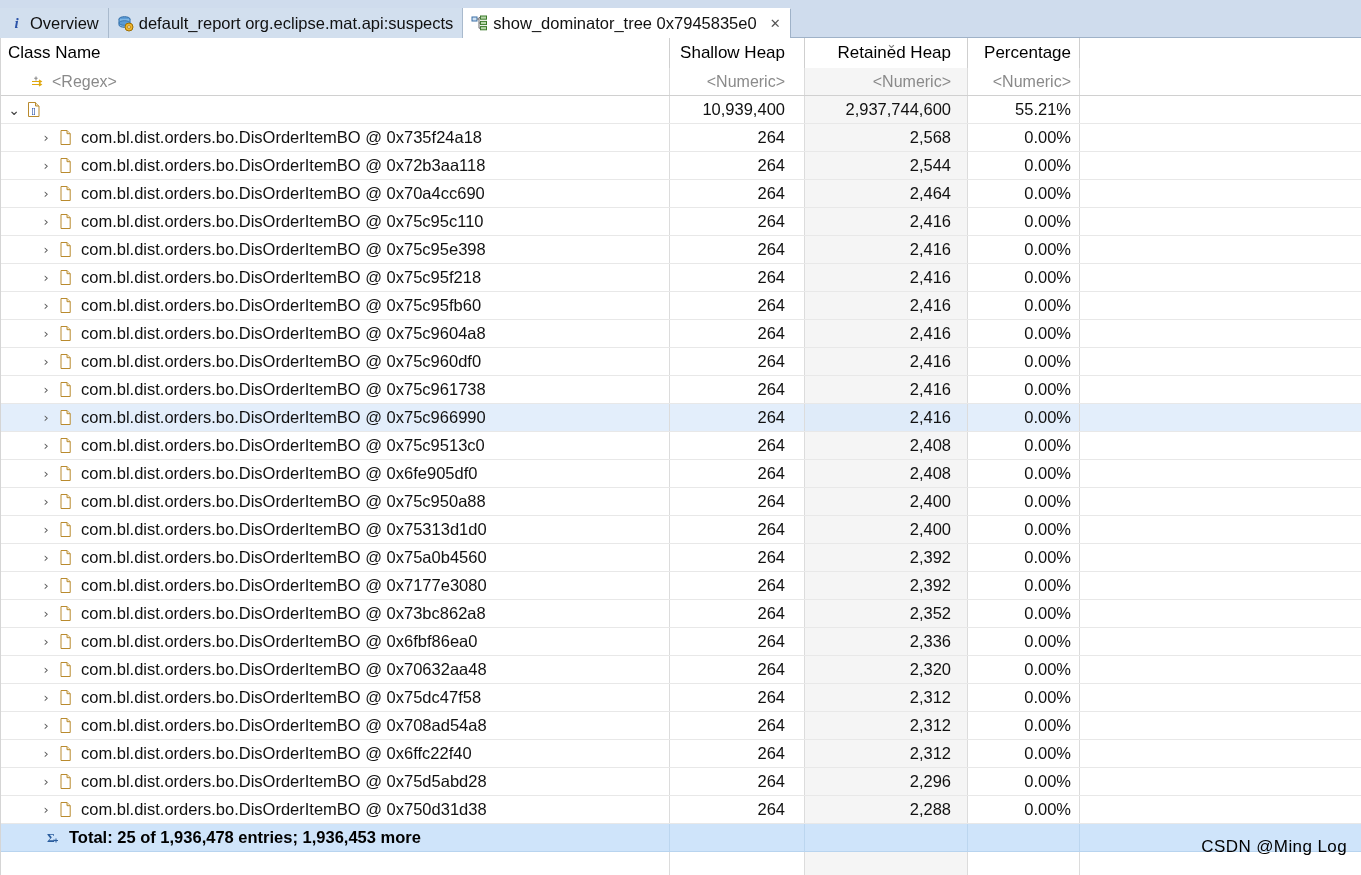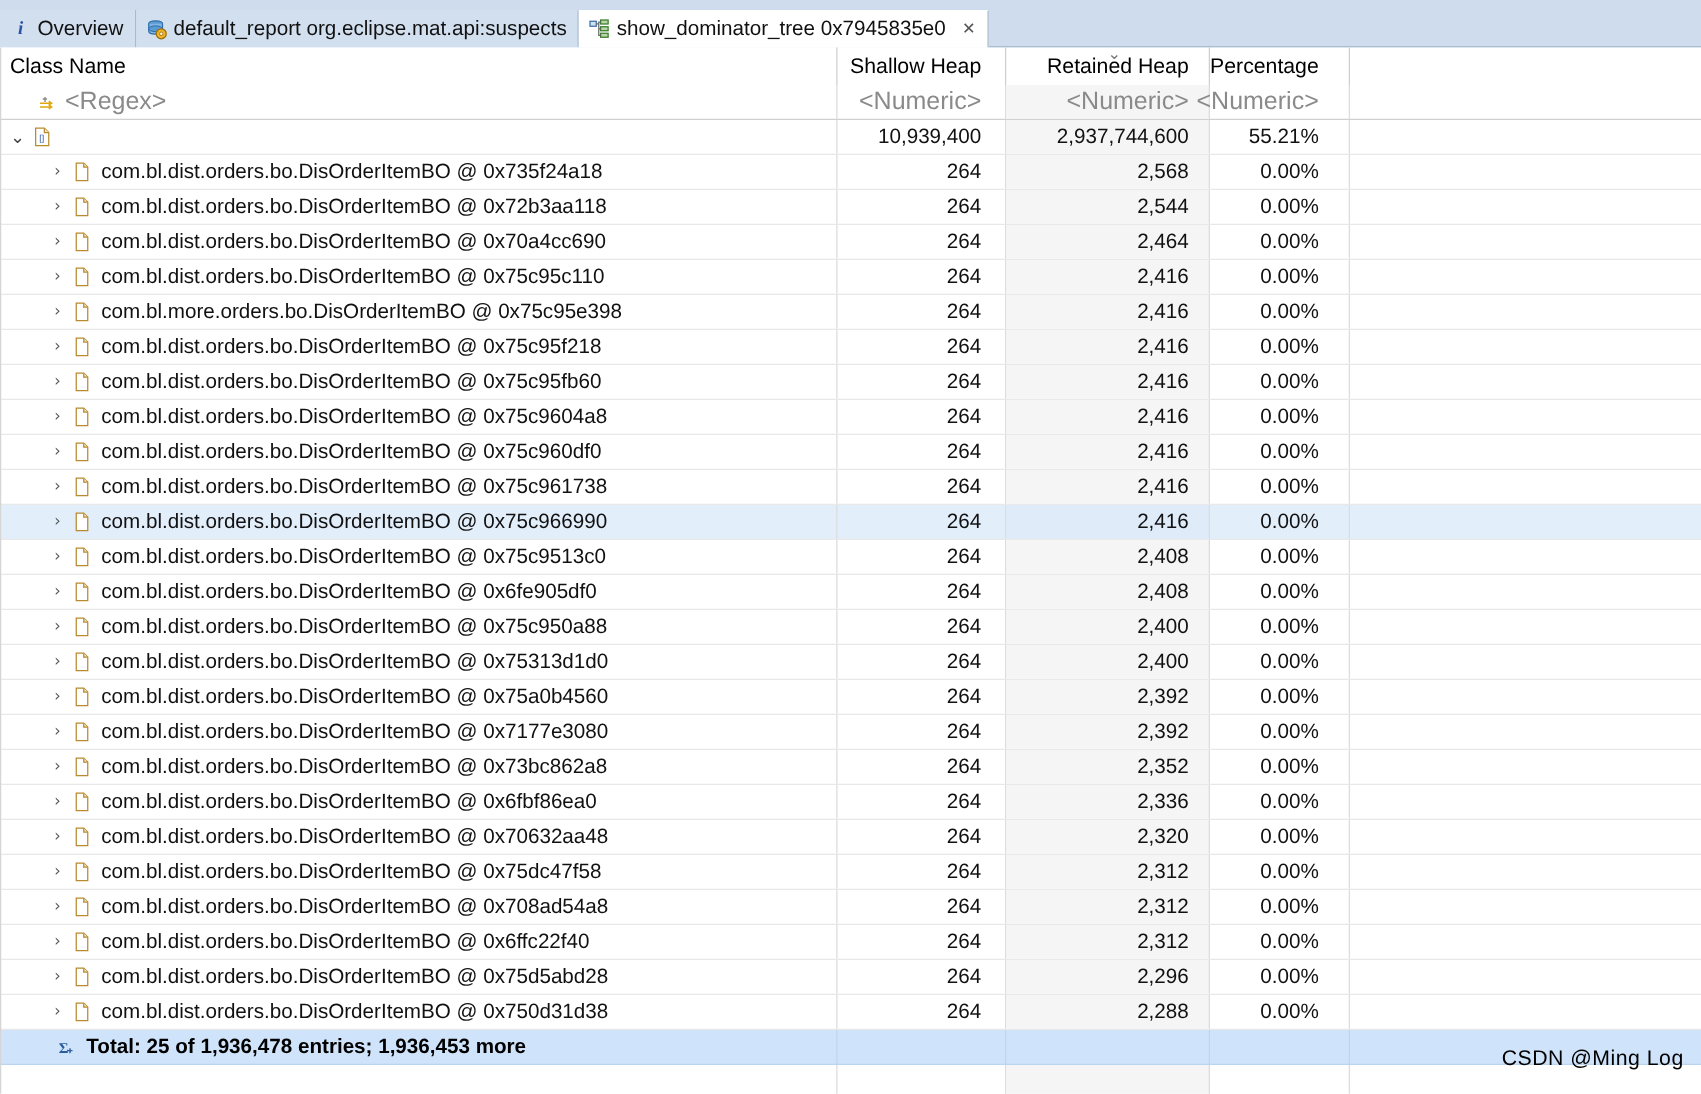--- a/index.html
+++ b/index.html
@@ -83,21 +83,21 @@
     height: 28px;
     align-items: center;
     border-bottom: 1px solid #e8e8e8;
     font-size: 16.5px;
     color: #111;
   }
 
   .c-name   { width: 670px; flex: none; display:flex; align-items:center; height:100%; padding-left: 6px; overflow:hidden; }
   .c-shal   { width: 135px; flex: none; text-align: center; padding-right: 19px; height:100%; display:flex; align-items:center; justify-content:flex-end; }
   .c-ret    { width: 163px; flex: none; text-align: right; padding-right: 16px; height:100%; display:flex; align-items:center; justify-content:flex-end; background: #f5f5f5; }
-  .c-pct    { width: 112px; flex: none; text-align: right; padding-right: 24px; height:100%; display:flex; align-items:center; justify-content:flex-end; }
+  .c-pct    { width: 112px; flex: none; text-align: right; padding-right: 8px; height:100%; display:flex; align-items:center; justify-content:flex-end; }
   .c-rest   { flex: 1; height:100%; }
 
   
   .c-name, .c-shal, .c-ret, .c-pct { border-right: 1px solid #dcdcdc; }
 
   
   .hdr-row {
     display: flex;
     height: 30px;
     font-size: 17px;
@@ -111,21 +111,21 @@
   .hdr-row .c-ret { background: transparent; }
   .sort-caret {
     position: absolute;
     left: 886px; top: -2px;
     font-size: 13px; color: #7a7a7a;
     font-family: "DejaVu Sans", sans-serif;
   }
 
   
   .filt-row {
-    display:flex; height: 28px; font-size: 20px; color: #8a8a8a;
+    display:flex; height: 28px; font-size: 16px; color: #8a8a8a;
     align-items:center; border-bottom: 1px solid #d0d0d0;
   }
   .filt-row .c-name { padding-left: 30px; gap: 6px; }
   .filt-row .c-ret { background: #f5f5f5; }
 
   
   .root-row .c-name { padding-left: 6px; }
 
   
   .child .c-name { padding-left: 30px; }
@@ -326,21 +326,21 @@
           <div class="c-rest"></div>
         </div>
         <div class="row child">
           <div class="c-name">
             <span class="gap8"></span>
             <span class="twisty">›</span>
             <span class="obj-ico"><svg width="16" height="17" viewBox="0 0 16 17">
                 <path d="M3 1.5h6l3.2 3.2v10.8h-9.2z" fill="#ffffff" stroke="#b98a2e" stroke-width="1"></path>
                 <path d="M9 1.5v3.2h3.2" fill="#f3e6c8" stroke="#b98a2e" stroke-width="1"></path>
               </svg></span>
-            <span class="lbl">com.bl.more.orders.bo.DisOrderItemBO @ 0x75c95e398</span>
+            <span class="lbl">com.bl.dist.orders.bo.DisOrderItemBO @ 0x75c95e398</span>
           </div>
           <div class="c-shal">264</div>
           <div class="c-ret">2,416</div>
           <div class="c-pct">0.00%</div>
           <div class="c-rest"></div>
         </div>
         <div class="row child">
           <div class="c-name">
             <span class="gap8"></span>
             <span class="twisty">›</span>

